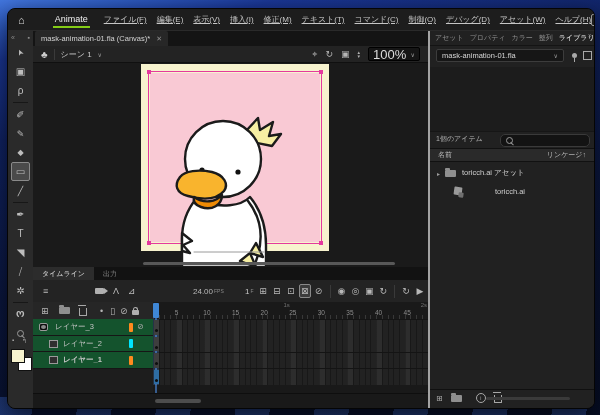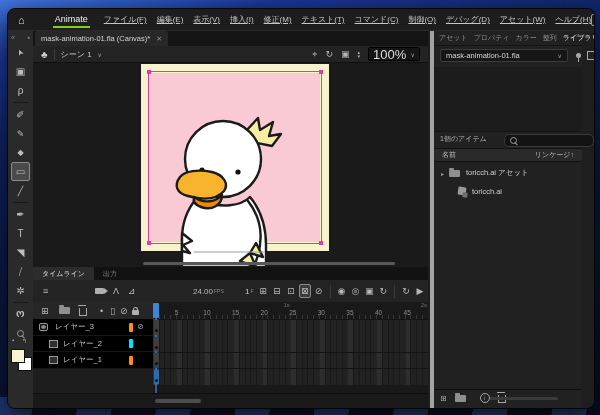--- a/index.html
+++ b/index.html
@@ -75,21 +75,21 @@
   .fps sup{font-size:5px;color:#8a8a8a;margin-left:1px;}
   .curframe{position:absolute;left:212px;top:0;height:22px;display:flex;align-items:center;color:#c8c8c8;font-size:8px;}
   .curframe sup{font-size:5px;color:#8a8a8a;margin-left:1px;}
   .tlbtns{position:absolute;left:224px;top:0;right:2px;height:22px;display:flex;align-items:center;gap:2px;}
   .tbtn{width:12px;height:14px;display:flex;align-items:center;justify-content:center;color:#b8b8b8;font-size:9px;border-radius:2px;}
   .tbtn.active{background:#3c3c3c;border:1px solid #8a8a8a;box-sizing:border-box;}
   .bdiv{width:1px;height:13px;background:#3a3a3a;margin:0 3px;}
   .lheader{position:absolute;left:0;top:35px;width:120px;height:17px;background:#262626;border-bottom:1px solid #121212;}
   .lh-ico{position:absolute;top:0;height:17px;display:flex;align-items:center;color:#b5b5b5;font-size:9px;}
   .layers{position:absolute;left:0;top:0;width:120px;height:140px;}
-  .lrow{position:absolute;left:0;width:120px;height:16.5px;background:#000000;border-bottom:1px solid #161616;box-sizing:border-box;}
+  .lrow{position:absolute;left:0;width:120px;height:16.5px;background:#14532d;border-bottom:1px solid #161616;box-sizing:border-box;}
   .lrow.sel{background:#2E6DA3;}
   .licon{position:absolute;top:4px;width:9px;height:8px;border:1px solid #9a9a9a;box-sizing:border-box;background:#2f2f2f;}
   .licon.mask{background:#0d0d0d;border-radius:2px;}
   .licon.mask::after{content:"";position:absolute;left:1px;top:1px;right:1px;bottom:1px;border-radius:50%;background:#8a8a8a;}
   .licon.normal{background:#d8d8d8;}
   .lname{position:absolute;left:22px;top:0;height:15px;line-height:16px;font-size:7.5px;color:#c6c6c6;width:62px;overflow:hidden;white-space:nowrap;}
   .lrow.sel .lname{color:#ffffff;}
   .lchip{position:absolute;left:96px;top:3.5px;width:4px;height:9px;border-radius:1px;}
   .leye{position:absolute;left:104px;top:0;height:15px;line-height:16px;font-size:8px;color:#aaaaaa;}
   .frames{position:absolute;left:120px;top:35px;right:0;height:105px;background:#1b1b1b;overflow:hidden;}
@@ -106,21 +106,21 @@
   .belowgrid{position:absolute;left:0;top:83px;right:0;height:22px;background:#191919;}
   .phcol{position:absolute;left:0;top:17px;width:5.7px;height:66px;background:rgba(80,150,240,.22);}
   .phmark{position:absolute;left:0;top:1px;width:6px;height:15px;background:#3F87D6;border-radius:1px;}
   .phline{position:absolute;left:2.4px;top:16px;width:1.2px;height:88px;background:rgba(80,150,240,.55);}
   .kf{position:absolute;left:.5px;width:5px;height:14.5px;background:#3e3e3e;display:flex;align-items:flex-end;justify-content:center;}
   .kf.ksel{background:#2E6DA3;}
   .kdot{width:3px;height:3px;border-radius:50%;background:#0e0e0e;margin-bottom:2.5px;}
   .tlscroll{position:absolute;left:0;right:0;top:126px;height:14px;background:#191919;border-top:1px solid #0e0e0e;}
   .tlthumb{position:absolute;left:122px;top:5px;width:46px;height:4px;background:#4d4d4d;border-radius:2px;}
   
-  .rightpanel{position:absolute;right:12px;top:22px;width:152px;bottom:0;background:#212121;border-left:4px solid #a3a3a3;box-sizing:border-box;}
+  .rightpanel{position:absolute;right:0;top:22px;width:166px;bottom:0;background:#212121;border-left:2px solid #a3a3a3;box-sizing:border-box;}
   .rtabs{position:absolute;left:0;top:0;right:0;height:14px;border-bottom:1px solid #141414;display:flex;align-items:center;gap:6px;padding:0 5px;}
   .rtab{font-size:7px;color:#8f8f8f;white-space:nowrap;}
   .rtab.active{color:#efefef;}
   .rcollapse{position:absolute;right:2px;top:1px;color:#7a7a7a;font-size:7px;}
   .docrow{position:absolute;left:0;top:17px;right:0;height:16px;}
   .docsel{position:absolute;left:6px;top:1px;width:128px;height:13px;background:#161616;border:1px solid #3c3c3c;border-radius:2px;
           display:flex;align-items:center;justify-content:space-between;padding:0 5px;box-sizing:border-box;}
   .docsel .dn{color:#d6d6d6;font-size:7.5px;white-space:nowrap;overflow:hidden;}
   .i-pin{position:absolute;left:142px;top:5px;width:5px;height:5px;border-radius:50%;background:#a8a8a8;}
   .i-pin::after{content:"";position:absolute;left:2px;top:5px;width:1px;height:4px;background:#a8a8a8;}
@@ -366,21 +366,21 @@
             <span class="lchip" data-name="layer-color-chip" style="background: rgb(255, 138, 30);"></span>
             <span class="leye" data-name="layer-hidden-icon">⊘</span>
           </div>
           <div class="lrow" data-name="layer-row" style="top: 68.5px;">
             <span class="licon masked" data-name="masked-layer-icon" style="left: 16px;"></span>
             <span class="lname" data-name="layer-name" style="left: 30px;">レイヤー_2</span>
             <span class="lchip" data-name="layer-color-chip" style="background: rgb(0, 229, 255);"></span>
           </div>
           <div class="lrow" data-name="layer-row" style="top: 85px;">
             <span class="licon masked" data-name="masked-layer-icon" style="left: 16px;"></span>
-            <span class="lname" data-name="layer-name" style="left: 30px;">レイヤー_1</span>
+            <span class="lname" data-name="layer-name" style="left: 30px; font-weight: bold;">レイヤー_1</span>
             <span class="lchip" data-name="layer-color-chip" style="background: rgb(255, 138, 30);"></span>
           </div>
         </div>
       <div class="frames" id="frames" data-name="frames-area">
         <div class="ruler" id="ruler" data-name="timeline-ruler">
             <div class="ticks" data-name="ruler-ticks"></div>
             <span class="rnum" data-name="ruler-number" style="left: 21.74px;">5</span>
             <span class="rnum" data-name="ruler-number" style="left: 50.34px;">10</span>
             <span class="rnum" data-name="ruler-number" style="left: 78.94px;">15</span>
             <span class="rnum" data-name="ruler-number" style="left: 107.54px;">20</span>
@@ -443,21 +443,21 @@
     <div class="libhead" data-name="library-column-headers">
       <span data-name="name-column-header">名前</span>
       <span data-name="linkage-column-header"><span>リンケージ</span><span data-name="sort-arrow-icon">↑</span></span>
     </div>
     <div class="librows" id="librows" data-name="library-item-list">
         <div class="librow" data-name="library-item-row" style="top: 0px;">
           <span class="lr-exp" data-name="tree-expand-icon">▸</span>
           <span class="i-folder" data-name="folder-icon"></span>
           <span class="lr-name" data-name="library-item-name">toricch.ai アセット</span>
         </div>
-        <div class="librow" data-name="library-item-row" style="top: 18px;">
+        <div class="librow" data-name="library-item-row" style="top: 18px; gap: 27px;">
           <span class="i-asset" data-name="asset-icon"></span>
           <span class="lr-name" data-name="library-item-name">toricch.ai</span>
         </div>
       </div>
     <div class="libbottom" data-name="library-bottom-bar">
       <span class="lb-ico" data-name="new-symbol-icon">⊞</span>
       <span class="i-folder" data-name="new-folder-icon"></span>
       <span class="i-info" data-name="item-properties-icon">i</span>
       <span class="i-trash" data-name="delete-item-icon"></span>
       <span class="libscroll" data-name="library-horizontal-scrollbar"></span>

